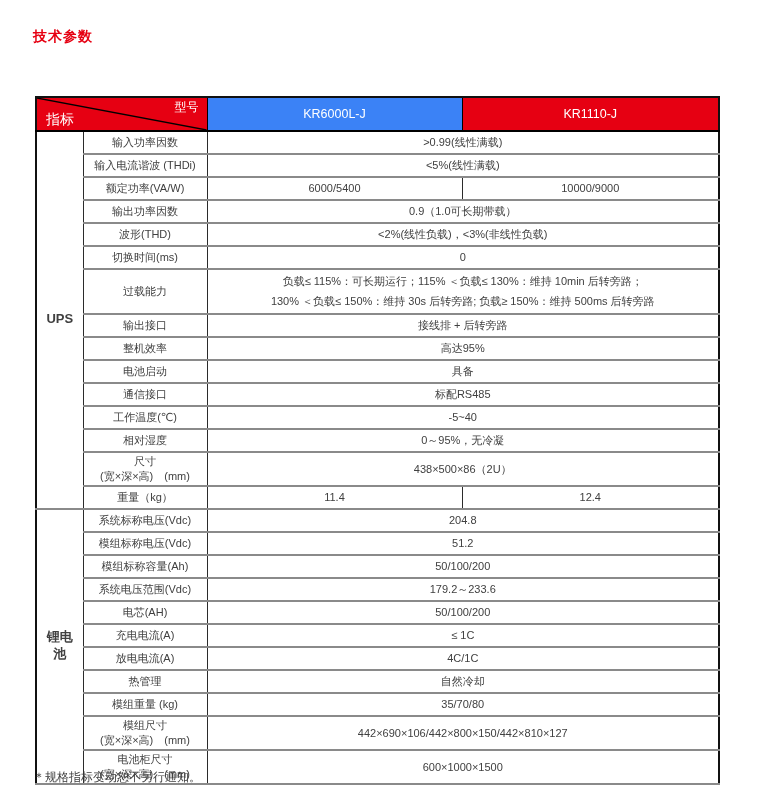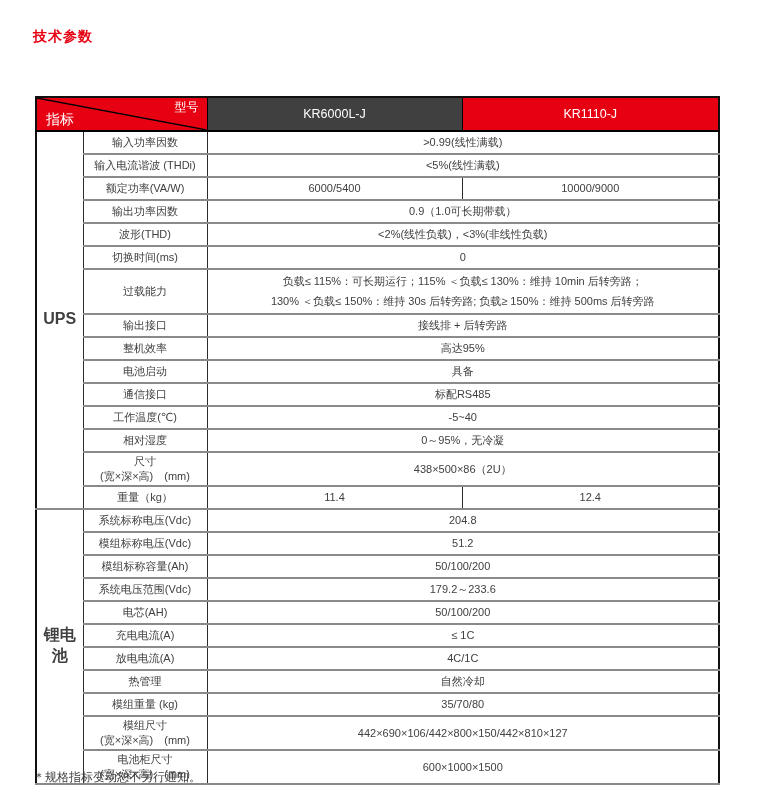--- a/index.html
+++ b/index.html
@@ -30,21 +30,21 @@
   }
   td{height:19px;margin-left:12px;}
   thead th{
     background:#e60012;color:#fff;height:30px;font-size:12.5px;
     border:1px solid #000;border-bottom:2px solid #000;
   }
   th.corner{position:relative;padding:0;}
   th.corner .diag{position:absolute;left:0;top:0;width:100%;height:100%;display:block;}
   th.corner .corner-model{position:absolute;top:2px;right:8px;font-size:12px;}
   th.corner .corner-indicator{position:absolute;bottom:2px;left:9px;font-size:14px;}
-  td.group{font-weight:bold;font-size:16px;background:#fff;}
+  td.group{font-weight:bold;font-size:13px;background:#fff;}
   tr.section-start td{border-top:2px solid #000;}
   tr.overload td{height:38px;}
   tr.overload .val-line{display:block;line-height:1.85;}
   tr.h2 td{height:30px;}
   .lbl-line{display:block;line-height:1.35;}
   .footnote{
     position:absolute;left:33px;top:769px;font-size:12px;color:#404040;
   }
 </style>
 </head>
@@ -61,21 +61,21 @@
   </colgroup>
   <thead>
     <tr>
       <th class="corner" colspan="2" style="background: rgb(230, 0, 18);">
         <svg class="diag" viewBox="0 0 100 100" preserveAspectRatio="none">
             <line x1="0" y1="0" x2="100" y2="100" stroke="#000" stroke-width="1.3" vector-effect="non-scaling-stroke"></line>
           </svg>
         <span class="corner-model">型号</span>
         <span class="corner-indicator">指标</span>
       </th>
-      <th style="background: #404040;">KR6000L-J</th>
+      <th style="background: #3b82f6;">KR6000L-J</th>
       <th style="background: rgb(230, 0, 18); margin-top: 25px;">KR1110-J</th>
     </tr>
   </thead>
   <tbody>
     <tr>
       <td class="group" rowspan="15">UPS</td>
       <td>输入功率因数</td>
       <td colspan="2">&gt;0.99(线性满载)</td>
     </tr>
     <tr>

